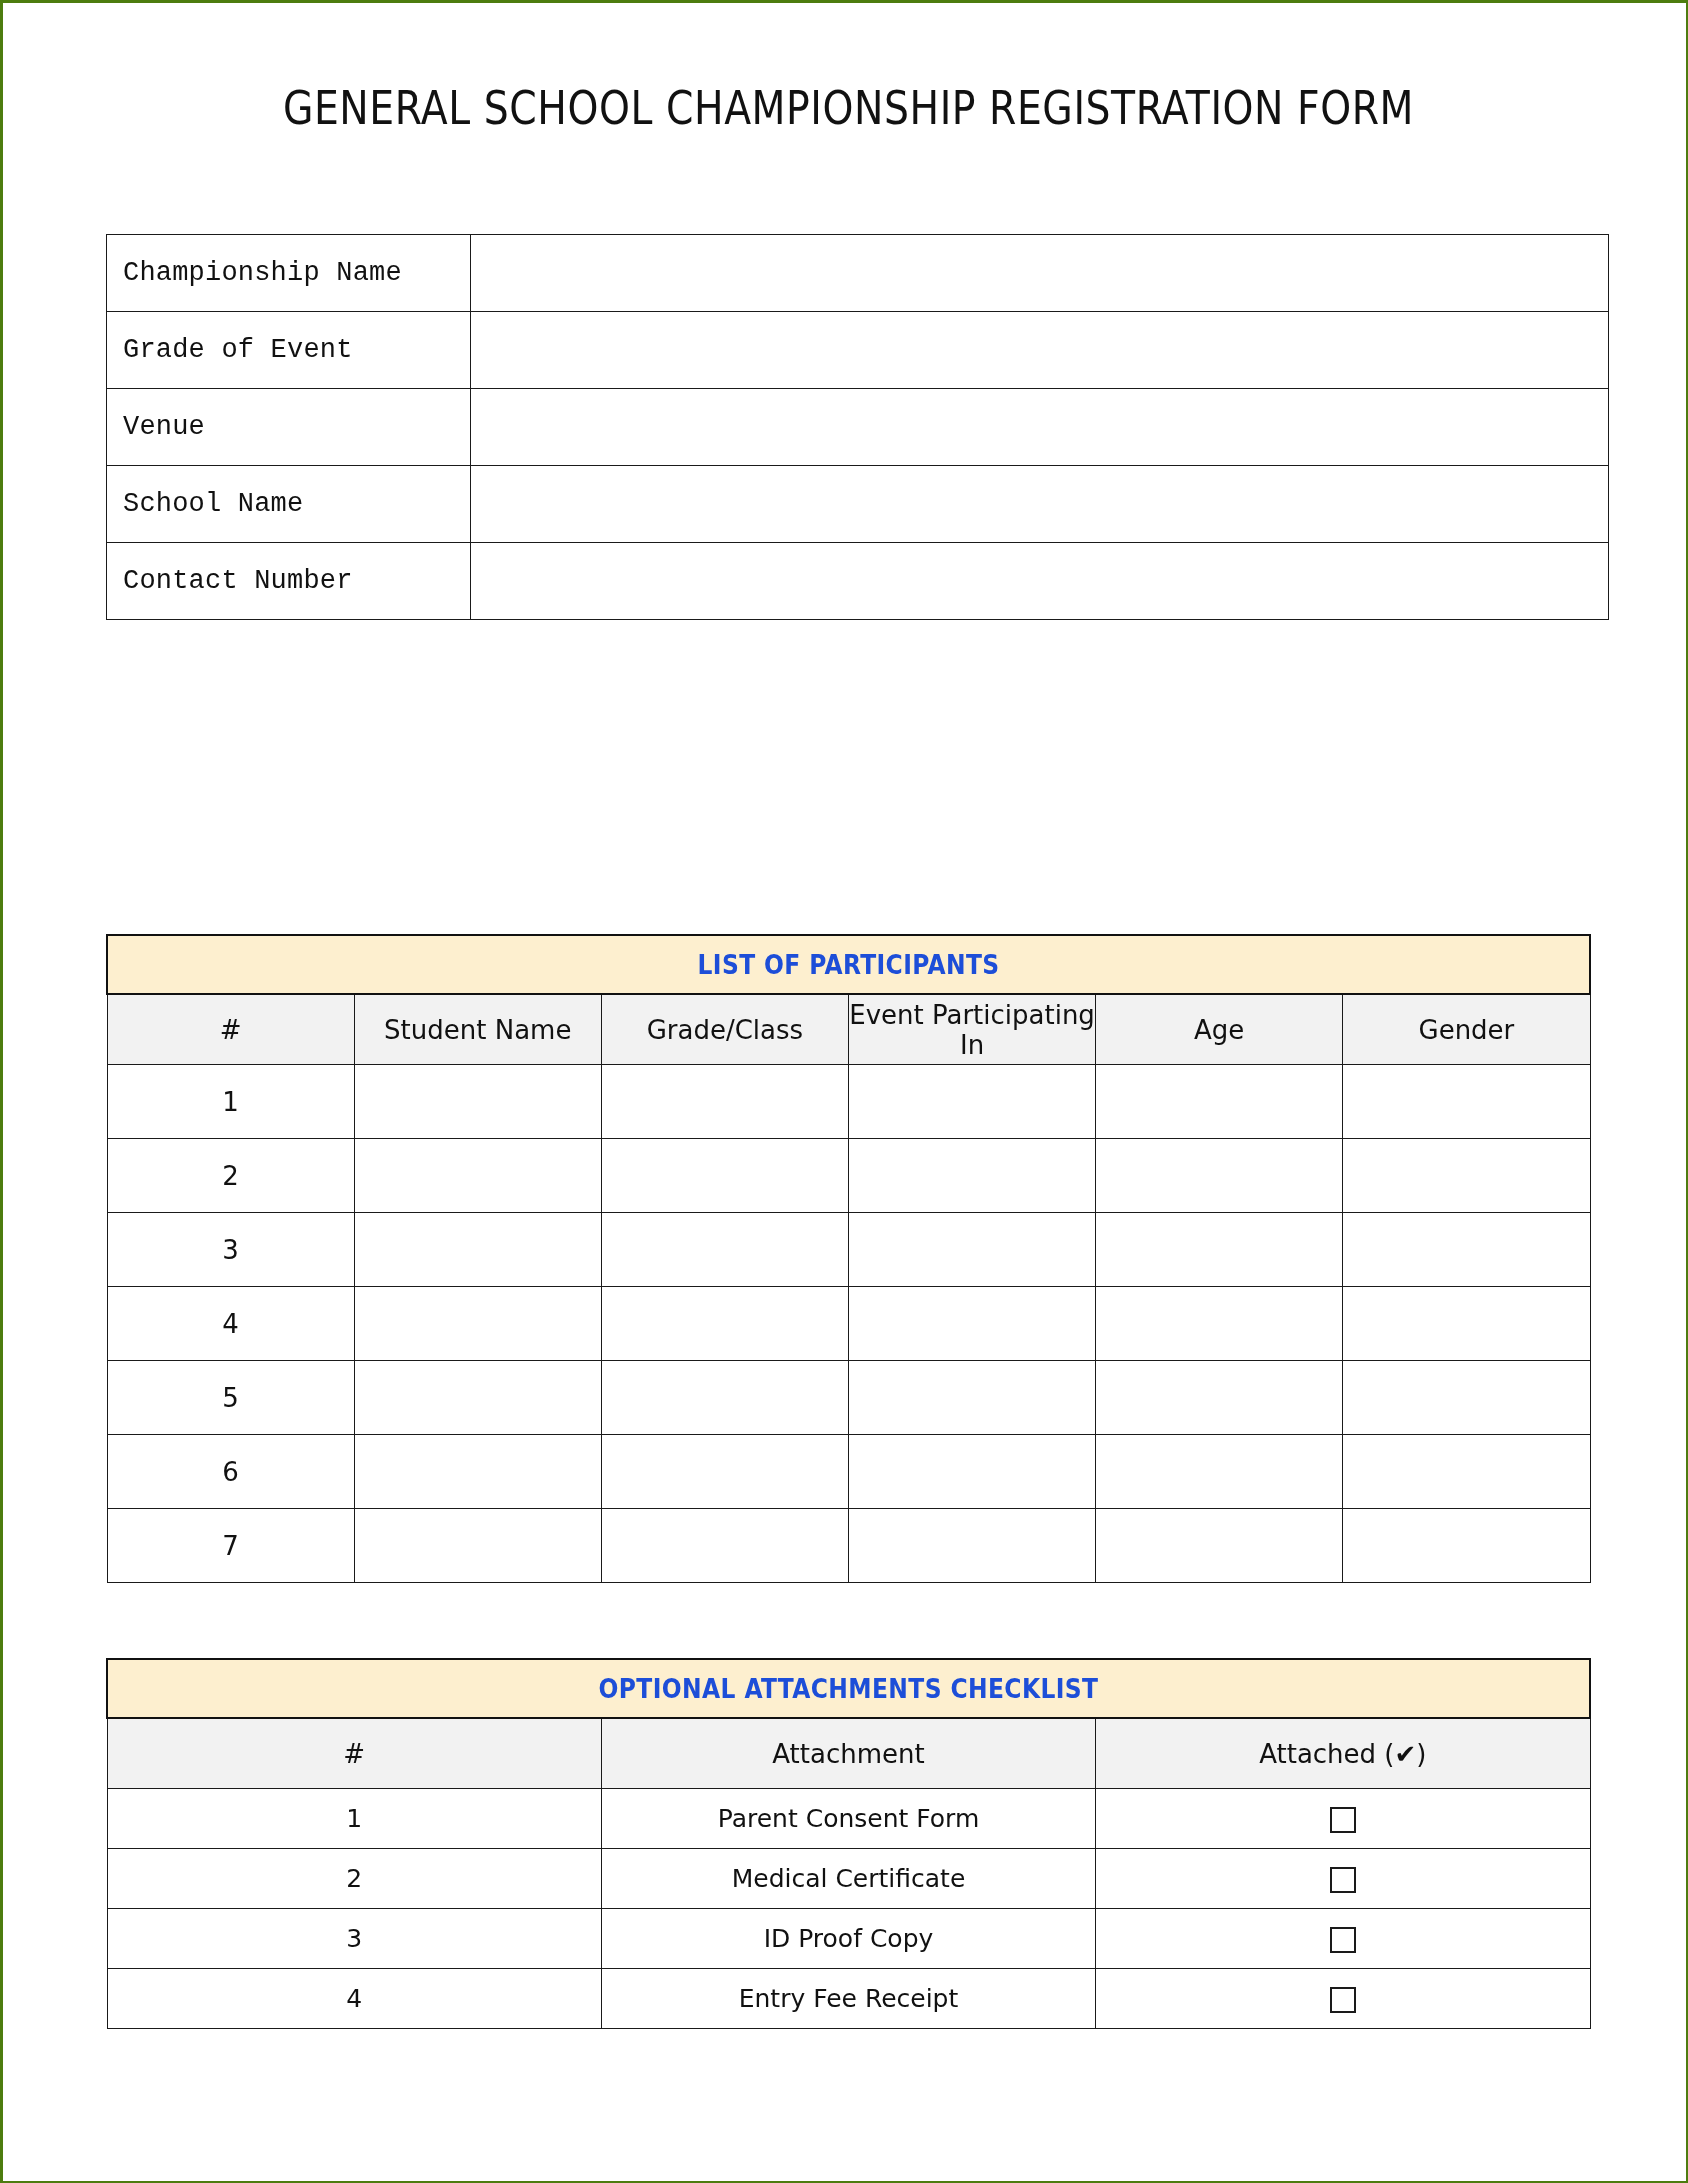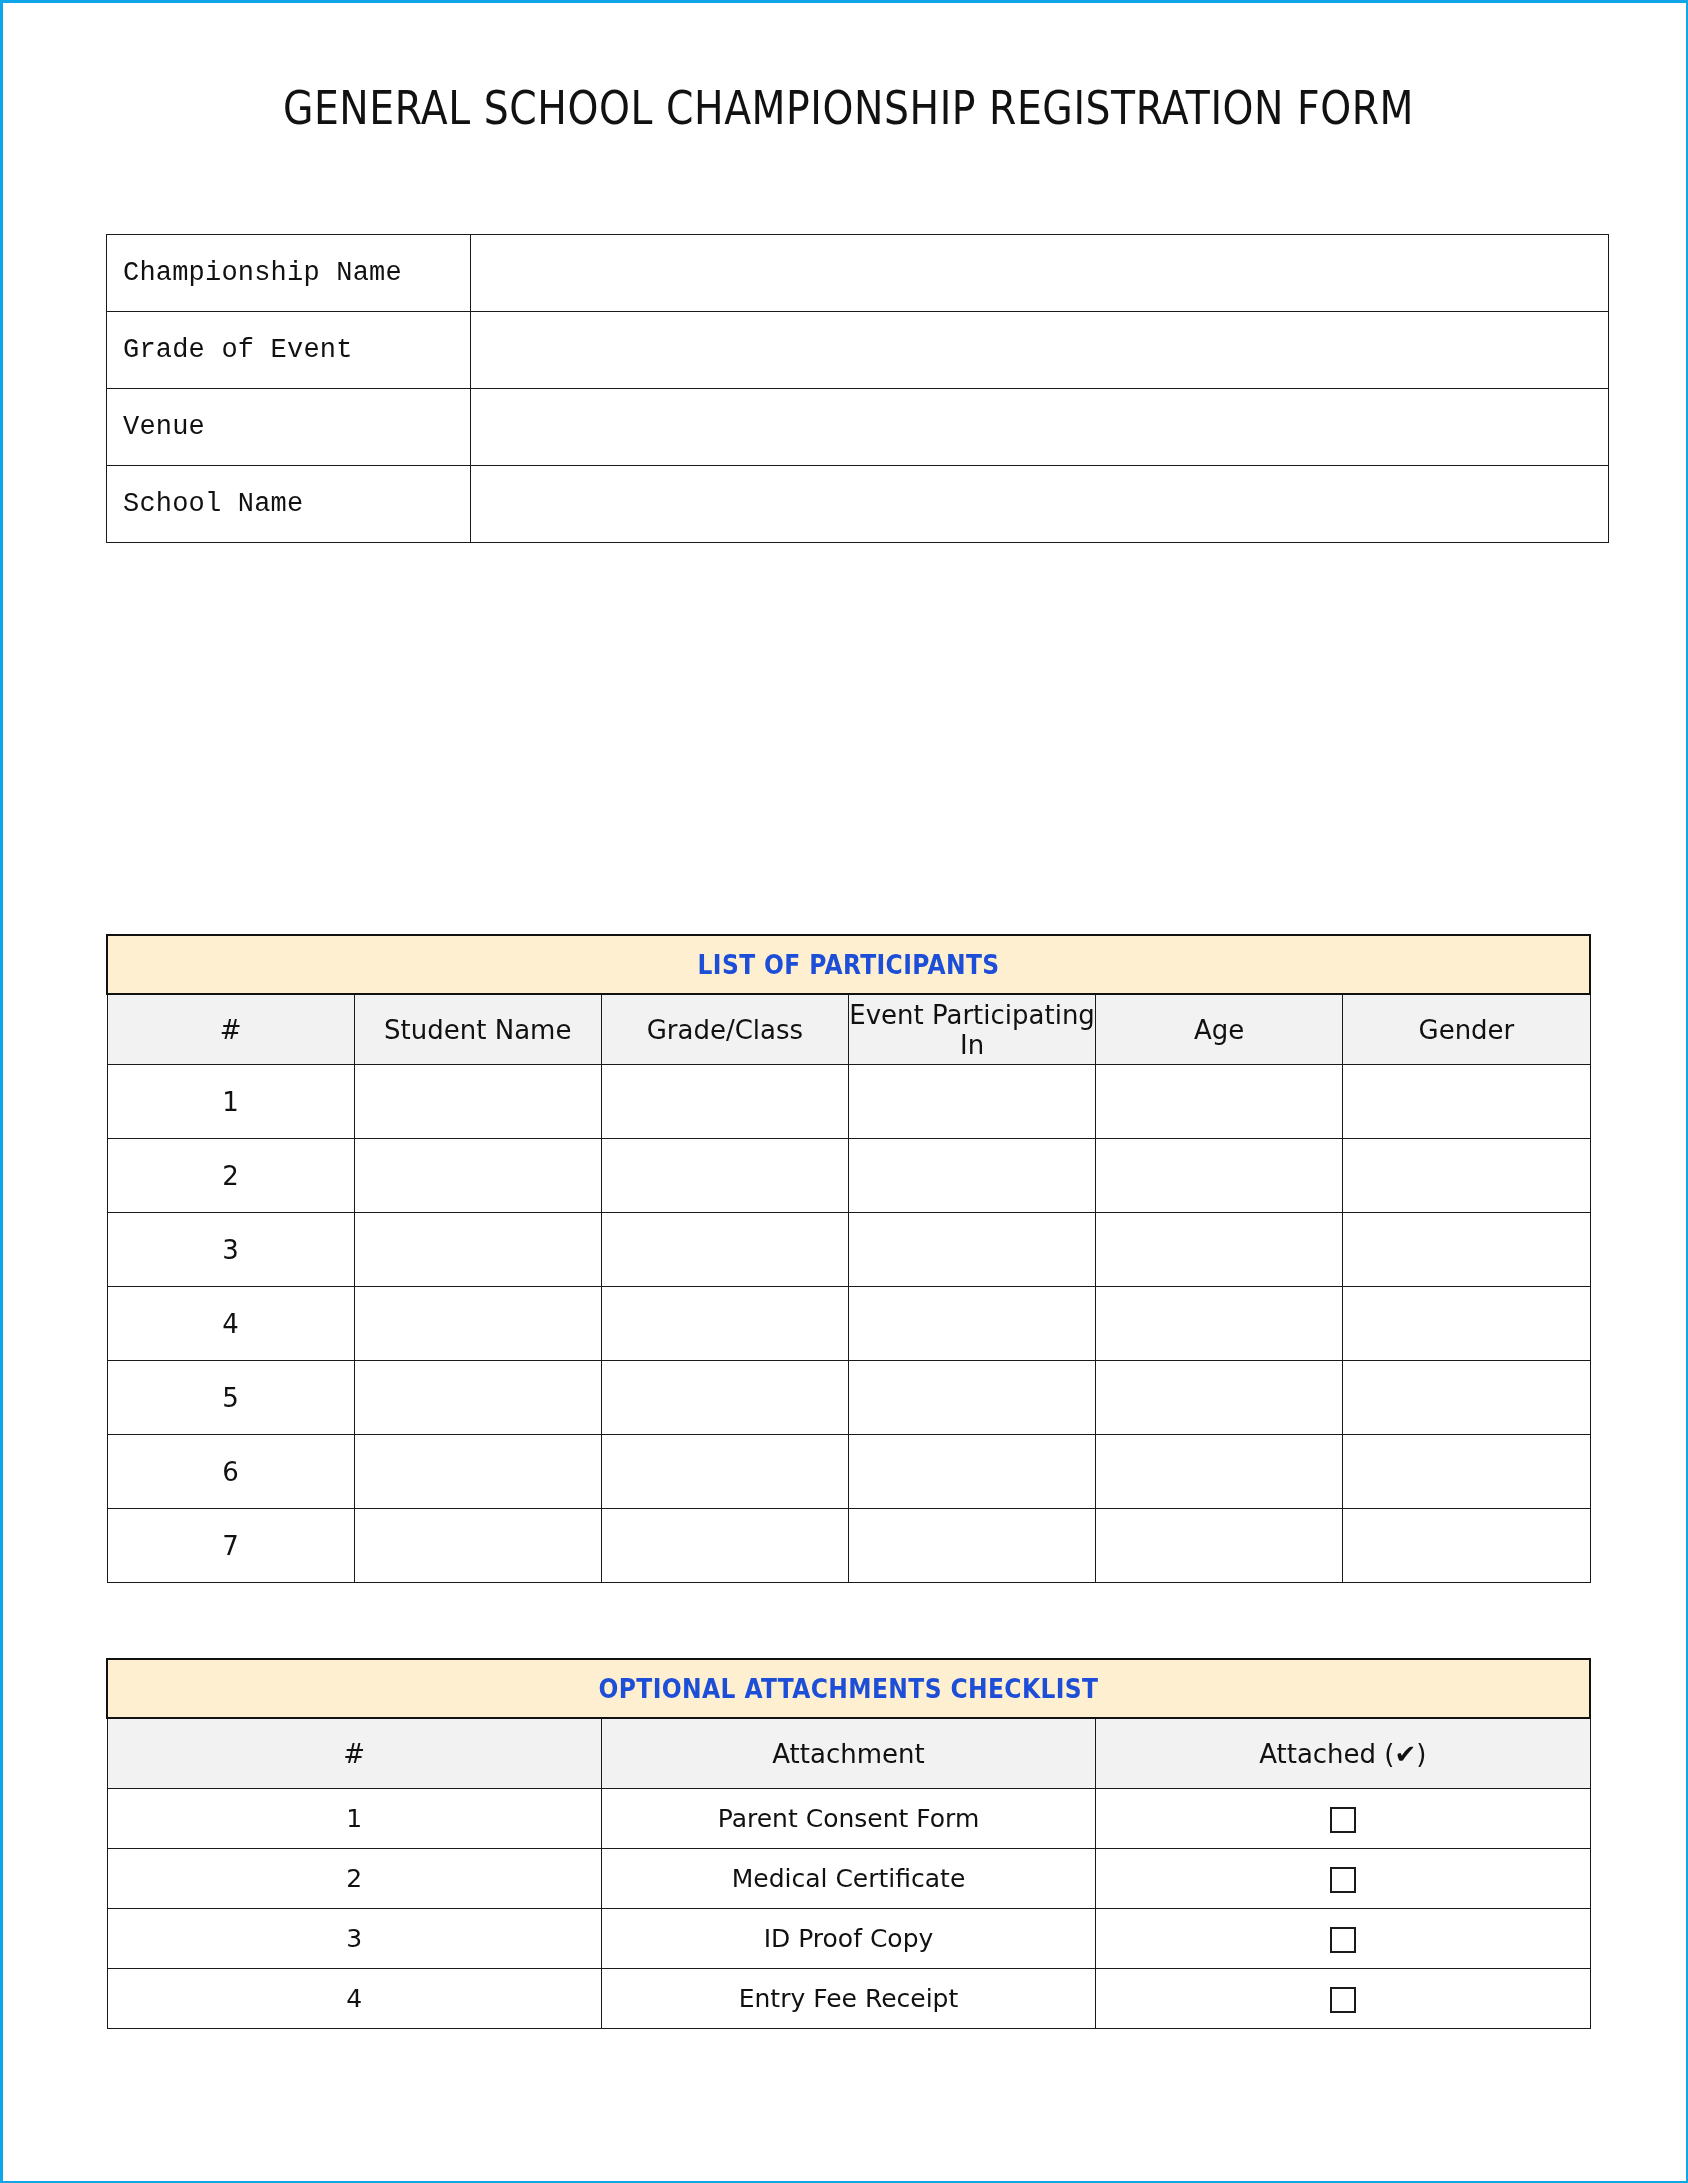--- a/index.html
+++ b/index.html
@@ -10,21 +10,21 @@
   body {
     font-family: "Liberation Sans", sans-serif;
     -webkit-font-smoothing: antialiased;
   }
   .page {
     position: relative;
     width: 1689px;
     height: 2184px;
     background: #ffffff;
     box-sizing: border-box;
-    border: 3px solid #0ea5e9;
+    border: 3px solid #4d7c0f;
     overflow: hidden;
   }
   .sheet {
     position: absolute;
     left: 103px;
     top: 0;
     width: 1485px;
   }
 
   
@@ -170,20 +170,24 @@
           <tr>
             <td class="label">Grade of Event</td>
             <td class="value"></td>
           </tr>
           <tr>
             <td class="label">Venue</td>
             <td class="value"></td>
           </tr>
           <tr>
             <td class="label">School Name</td>
+            <td class="value"></td>
+          </tr>
+          <tr>
+            <td class="label">Contact Number</td>
             <td class="value"></td>
           </tr>
         </tbody>
     </table>
 
     <table class="participants-table">
       <tbody>
         <tr>
           <td class="section-banner" colspan="6">LIST OF PARTICIPANTS</td>
         </tr>

